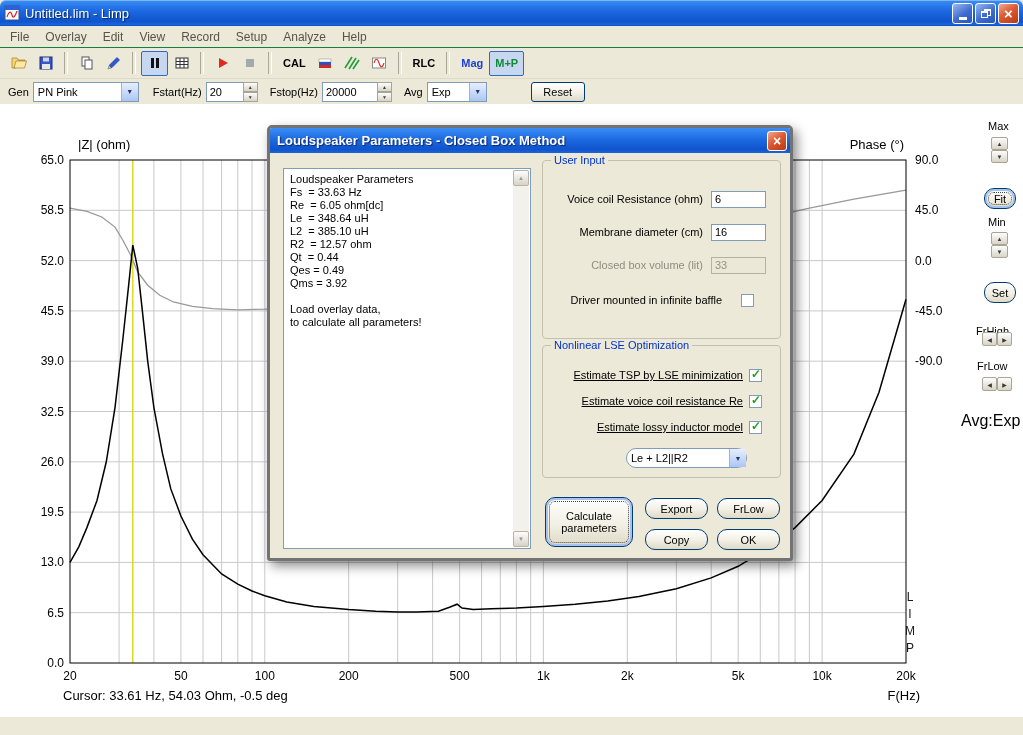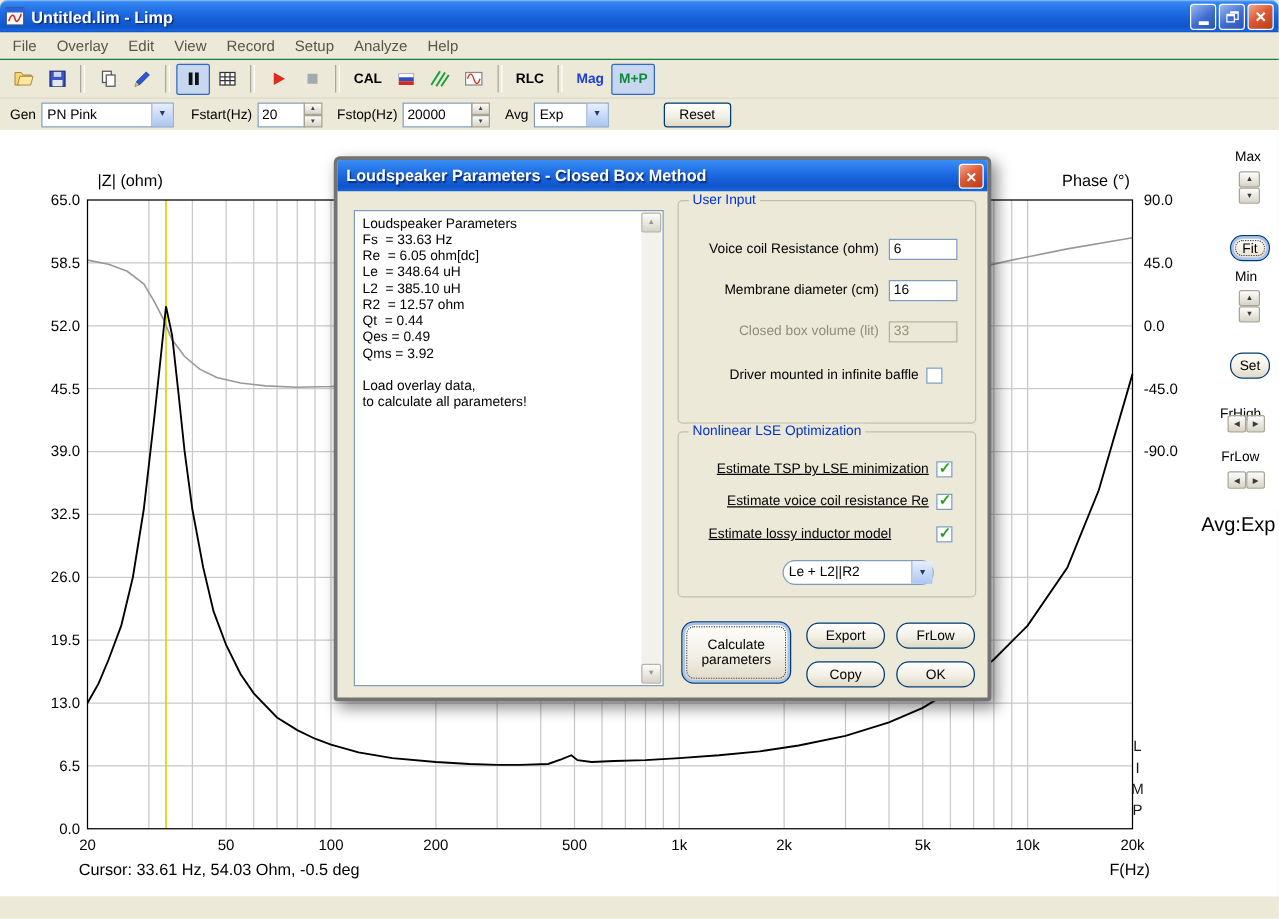--- a/index.html
+++ b/index.html
@@ -4,21 +4,21 @@
 <style>
   html,body{margin:0;padding:0;}
   body{width:1023px;height:735px;overflow:hidden;font-family:"Liberation Sans",sans-serif;background:#ece9d8;position:relative;}
   .window{position:absolute;inset:0;}
 
   
   .titlebar{position:absolute;left:0;top:0;width:100%;height:26px;box-sizing:border-box;
     background:linear-gradient(180deg,#3a8ef5 0%,#1d6ae2 40%,#0f54cb 82%,#1865df 94%,#0b4bbf 100%);
     border-radius:6px 6px 0 0;display:flex;align-items:center;padding:0 4px;
     box-shadow:inset 0 1px 0 rgba(255,255,255,.35);}
-  .title-text{color:#fff;font-weight:bold;font-size:13px;text-shadow:1px 1px 1px #08246b;flex:1;margin-left:5px;}
+  .title-text{color:#fff;font-weight:normal;font-size:13px;text-shadow:1px 1px 1px #08246b;flex:1;margin-left:5px;}
   .winbtn{width:21px;height:21px;border:1px solid #fff;border-radius:3px;margin-left:2px;display:flex;align-items:center;justify-content:center;color:#fff;box-sizing:border-box;}
   .winbtn.blue{background:linear-gradient(145deg,#9ab9f0 0%,#3e6cd0 55%,#2a55b8 100%);}
   .winbtn.red{background:linear-gradient(145deg,#f2a98e 0%,#dd5a34 45%,#b93a12 100%);font-size:15px;font-weight:bold;}
   .glyph-min{width:8px;height:3px;background:#fff;display:block;margin-top:10px;}
   .glyph-restore{position:relative;width:10px;height:9px;display:block;}
   .glyph-restore::before{content:"";position:absolute;right:0;top:0;width:5px;height:4px;border:1px solid #fff;border-top-width:2px;}
   .glyph-restore::after{content:"";position:absolute;left:0;bottom:0;width:5px;height:4px;border:1px solid #fff;border-top-width:2px;background:#3e6cd0;}
 
   
   .menubar{position:absolute;top:26px;left:0;width:100%;height:21px;background:#ece9d8;display:flex;align-items:center;padding-left:2px;box-sizing:border-box;}
@@ -77,21 +77,21 @@
 
   .groupbox{position:absolute;border:1px solid #c3c0ad;border-radius:4px;box-sizing:border-box;}
   .gb-title{position:absolute;top:-7px;left:8px;background:#ece9d8;padding:0 3px;font-size:11px;color:#0033cc;white-space:nowrap;}
   .ui-row{position:absolute;left:6px;right:14px;height:18px;display:flex;align-items:center;}
   .ui-label{flex:1;text-align:right;padding-right:8px;font-size:11px;color:#000;}
   .ui-label.disabled{color:#8f8d80;}
   .ui-input{width:55px;height:17px;border:1px solid #7f9db9;font-size:11px;padding:0 3px;box-sizing:border-box;font-family:inherit;background:#fff;color:#000;}
   .ui-input.disabled{background:#ebe8d7;color:#96937f;border-color:#b5b2a1;}
   .cb{width:13px;height:13px;background:#fff;border:1px solid #7f9db9;box-sizing:border-box;position:relative;flex:0 0 auto;}
   .cb.checked::after{content:"✓";position:absolute;left:1px;top:-3px;font-size:12px;font-weight:bold;color:#21a121;}
-  .baffle-row{position:absolute;left:6px;right:26px;height:14px;display:flex;align-items:center;justify-content:flex-end;}
+  .baffle-row{position:absolute;left:6px;right:26px;height:14px;display:flex;align-items:center;justify-content:flex-end;gap:13px;}
   .lse-row{position:absolute;left:6px;right:18px;height:14px;display:flex;align-items:center;justify-content:flex-end;text-decoration:underline;}
   .lse-label{font-size:11px;padding-right:6px;color:#000;}
 
   
   .statusbar{position:absolute;top:717px;left:0;width:100%;height:18px;background:#ece9d8;border-top:1px solid #f5f3ea;display:flex;align-items:center;font-size:11px;box-sizing:border-box;}
   .status-ready{padding-left:6px;flex:1;color:#000;}
   .status-sep{width:2px;height:12px;border-left:1px solid #aca899;border-right:1px solid #fff;margin:0 6px;}
   .status-levels{white-space:pre;padding-right:18px;color:#000;}
   .grip{position:absolute;right:2px;bottom:2px;width:13px;height:13px;}
   .grip::before{content:"";position:absolute;right:1px;bottom:1px;width:2px;height:2px;background:#9d9a84;box-shadow:-4px 0 #9d9a84,-8px 0 #9d9a84,0 -4px #9d9a84,0 -8px #9d9a84,-4px -4px #9d9a84;}
@@ -394,21 +394,21 @@
       <div class="groupbox" style="left:272px;top:217px;width:239px;height:133px;">
         <span class="gb-title">Nonlinear LSE Optimization</span>
         <div class="lse-row" style="top:22px;">
           <span class="lse-label">Estimate TSP by LSE minimization</span>
           <span class="cb checked"></span>
         </div>
         <div class="lse-row" style="top:48px;">
           <span class="lse-label">Estimate voice coil resistance Re</span>
           <span class="cb checked"></span>
         </div>
-        <div class="lse-row" style="top:74px;gap:30px;">
+        <div class="lse-row" style="top:74px;">
           <span class="lse-label">Estimate lossy inductor model</span>
           <span class="cb checked"></span>
         </div>
         <span class="combo abs" style="left:83px;top:102px;width:121px;position:absolute;">
           <span class="cval">Le + L2||R2</span>
           <span class="carrow">▼</span>
         </span>
       </div>
 
       <span class="xpbtn abs focused" style="left:275px;top:369px;width:88px;height:50px;padding:0 8px;">Calculate parameters</span>

